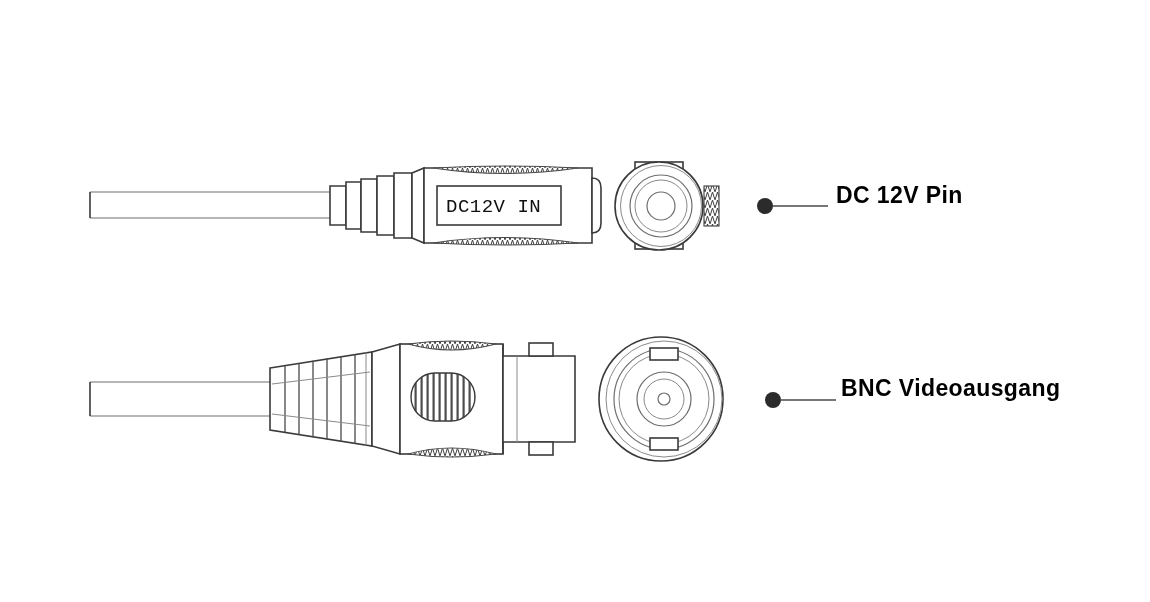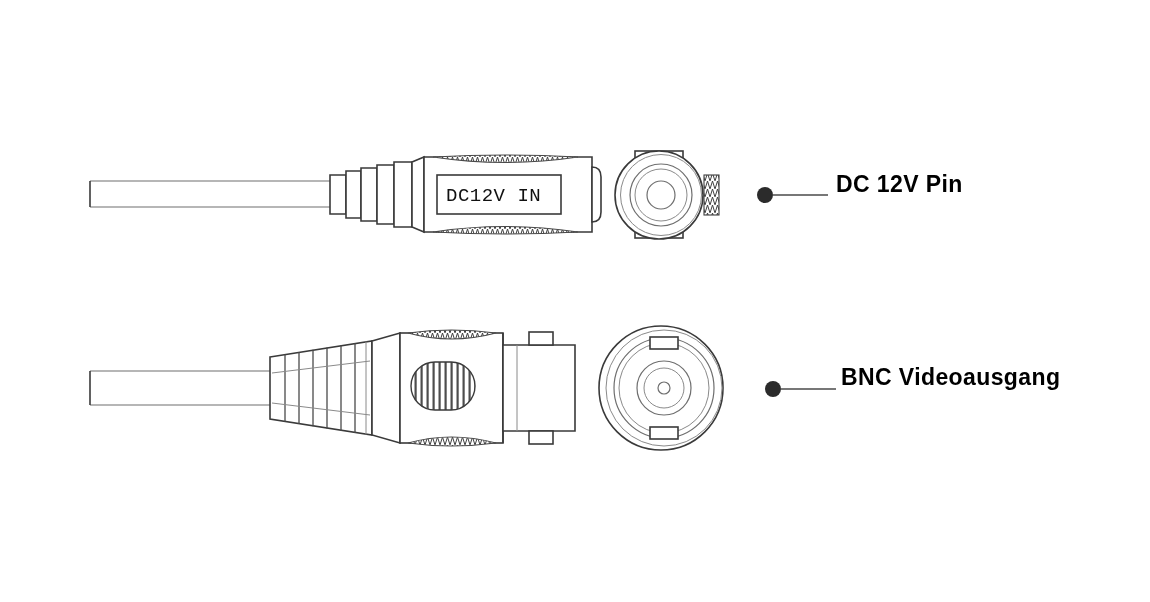--- a/index.html
+++ b/index.html
@@ -10,21 +10,21 @@
   body {
     width: 1150px;
     height: 602px;
     font-family: "Liberation Sans", sans-serif;
     overflow: hidden;
     position: relative;
   }
   #diagram-root {
     position: absolute;
     left: 0;
-    top: 5px;
+    top: 16px;
     width: 1150px;
     height: 514px;
     text-decoration: underline;
   }
   svg.figure {
     display: block;
     width: 1150px;
     height: 602px;
   }
   .ln {

